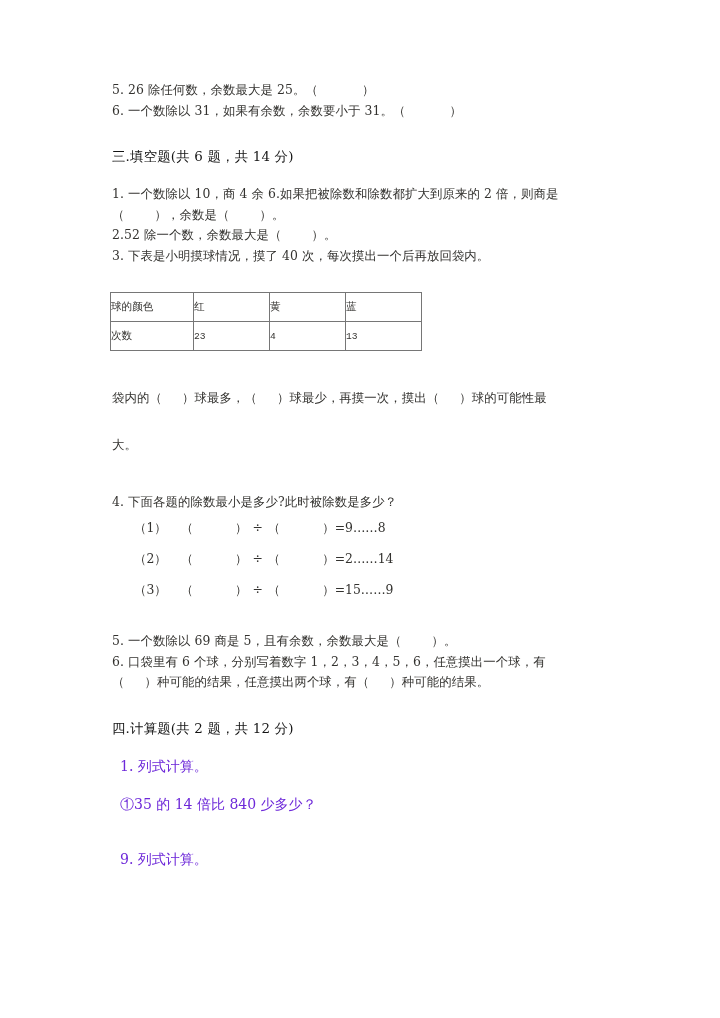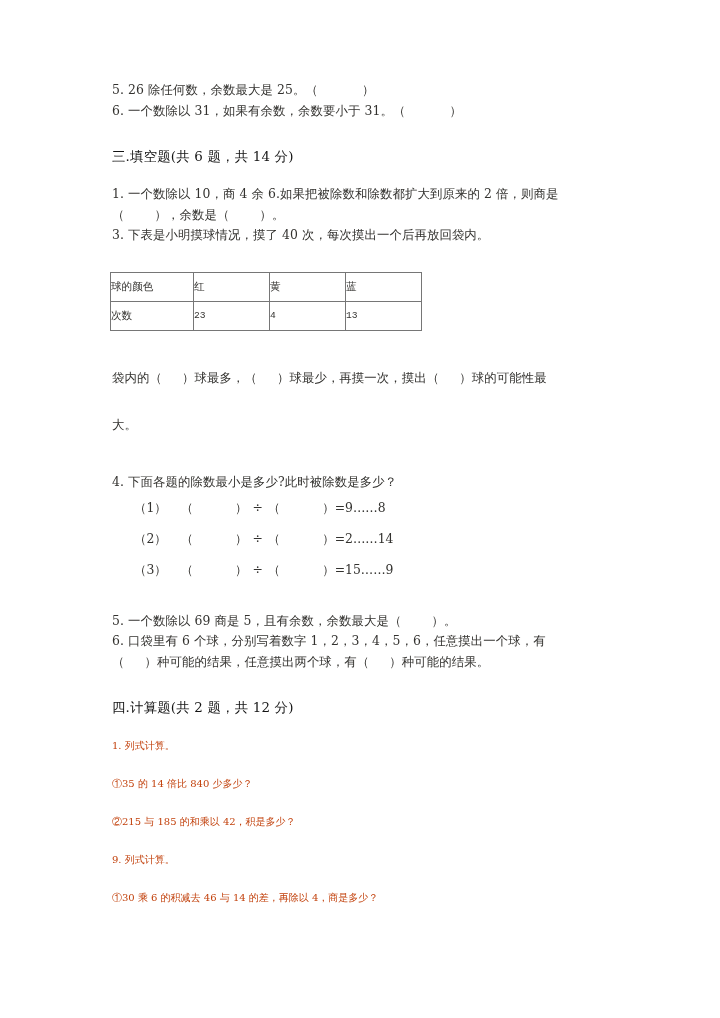--- a/index.html
+++ b/index.html
@@ -84,23 +84,24 @@
     color: #33322f;
     padding-left: 22px;
     white-space: nowrap;
   }
   .eq-label { display: inline-block; }
   .eq-gap-a { display: inline-block; width: 14px; }
   .eq-paren-gap { display: inline-block; width: 42px; }
   .eq-op { display: inline-block; padding: 0 5px; }
 
   .calc-item {
-    font-size: 10px;
+    font-size: 14px;
     line-height: 21px;
-    color: #c2410c;
+    color: #6d28d9;
+    margin-left: 8px;
   }
 </style>
 </head>
 <body>
 
 <div class="page">
   <div class="content">
 
     <div class="line tight">
       <span>5.</span>
@@ -115,20 +116,23 @@
 
     <div class="section-head">三.填空题(共 6 题，共 14 分)</div>
 
     <div class="gap-m"></div>
 
     <div class="line tight">1. 一个数除以 10，商 4 余 6.如果把被除数和除数都扩大到原来的 2 倍，则商是</div>
     <div class="line tight">
       <span>（</span><span class="blank-sp"></span><span>），余数是（</span><span class="blank-sp"></span><span>）。</span>
     </div>
 
+    <div class="line tight">
+      <span>2.52 除一个数，余数最大是（</span><span class="blank-sp"></span><span>）。</span>
+    </div>
 
     <div class="line tight">3. 下表是小明摸球情况，摸了 40 次，每次摸出一个后再放回袋内。</div>
 
     <div class="gap-l"></div>
 
     <table class="ball-table">
       <tbody>
         <tr>
           <td class="c0">球的颜色</td>
           <td class="cx">红</td>
@@ -188,24 +192,22 @@
     <div class="gap-m"></div>
 
     <div class="calc-item">1. 列式计算。</div>
 
     <div class="gap-m"></div>
 
     <div class="calc-item">①35 的 14 倍比 840 少多少？</div>
 
     <div class="gap-m"></div>
 
-    <div class="calc-item">②215 与 185 的和乘以 42，积是多少？</div>
 
     <div class="gap-m"></div>
 
     <div class="calc-item">9. 列式计算。</div>
 
     <div class="gap-m"></div>
 
-    <div class="calc-item">①30 乘 6 的积减去 46 与 14 的差，再除以 4，商是多少？</div>
 
   </div>
 </div>
 
 </body></html>

